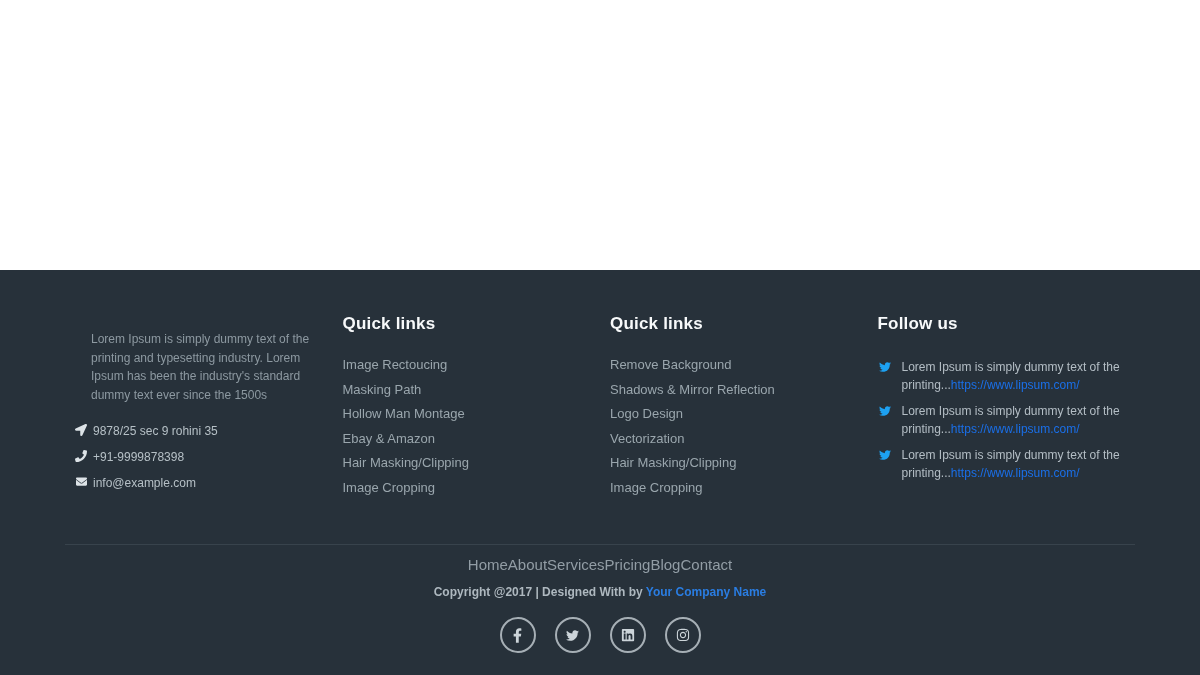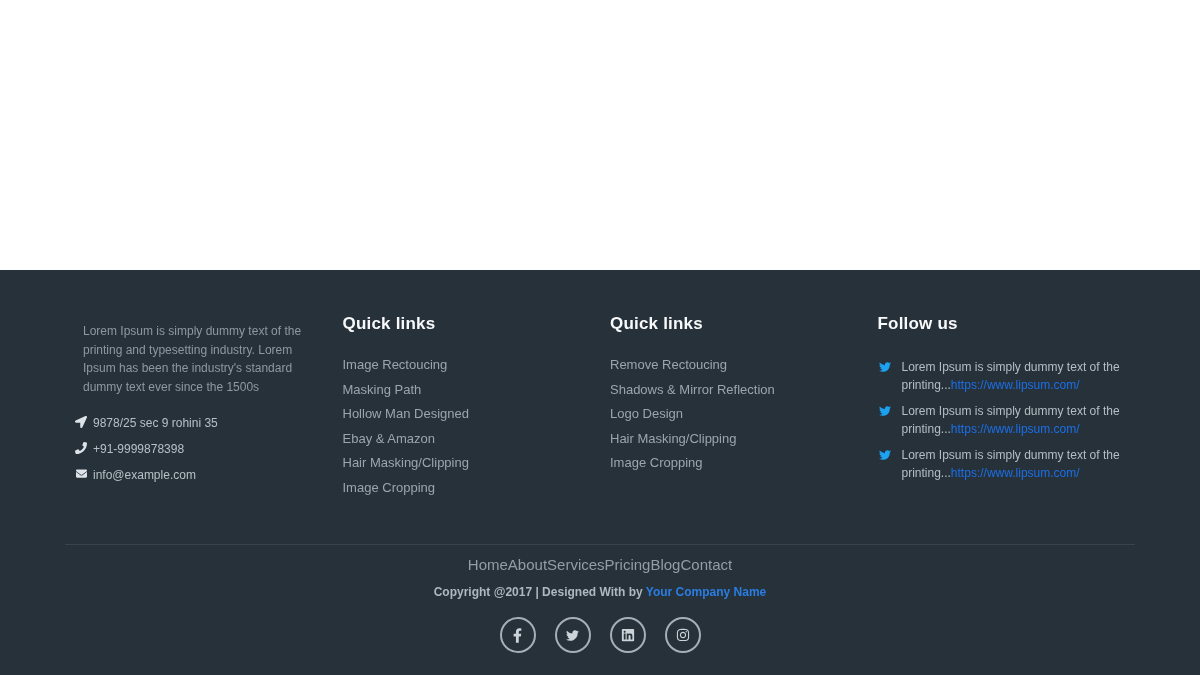--- a/index.html
+++ b/index.html
@@ -15,21 +15,21 @@
     padding-top: 44px; overflow: hidden;
   }
   .container { width: 1070px; margin: 0 auto; }
   .columns-row { display: flex; min-height: 212px; }
   .col { width: 25%; padding: 0 10px; }
   .col-heading {
     margin: 0 0 24px 0; font-size: 17px; font-weight: bold;
     color: #f7f9fa; letter-spacing: 0.2px;
   }
   .find-desc {
-    margin: 8px; width: 238px; font-size: 12px; line-height: 18.5px;
+    margin: 16px; width: 238px; font-size: 12px; line-height: 18.5px;
     color: #8d99a1;
   }
   .contact-list { list-style: none; margin: 20px 0 0 0; padding: 0; }
   .contact-item {
     display: flex; align-items: flex-start; margin-bottom: 12px;
     font-size: 12px; color: #b6c0c6;
   }
   .contact-item .c-icon {
     width: 18px; color: #dde3e7; display: inline-flex; align-items: center;
     flex: 0 0 18px;
@@ -107,33 +107,34 @@
             <span>info@example.com</span>
           </li>
         </ul>
       </div>
 
       <div class="col">
         <h5 class="col-heading">Quick links</h5>
         <ul class="links-list">
           <li>Image Rectoucing</li>
           <li>Masking Path</li>
-          <li>Hollow Man Designed</li>
+          <li>Hollow Man Montage</li>
           <li>Ebay &amp; Amazon</li>
           <li>Hair Masking/Clipping</li>
           <li>Image Cropping</li>
         </ul>
       </div>
 
       <div class="col">
         <h5 class="col-heading">Quick links</h5>
         <ul class="links-list">
-          <li>Remove Rectoucing</li>
+          <li>Remove Background</li>
           <li>Shadows &amp; Mirror Reflection</li>
           <li>Logo Design</li>
+          <li>Vectorization</li>
           <li>Hair Masking/Clipping</li>
           <li>Image Cropping</li>
         </ul>
       </div>
 
       <div class="col">
         <h5 class="col-heading">Follow us</h5>
         <div>
           <div class="tweet">
             <span class="t-icon">

